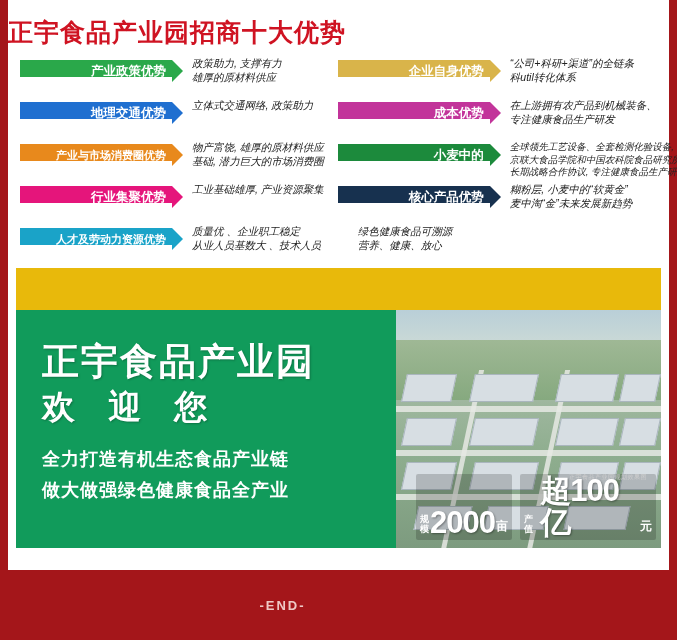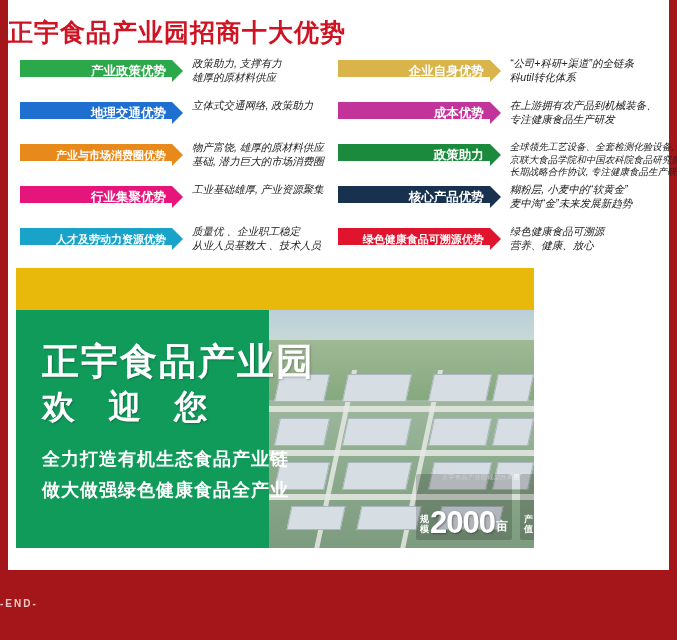--- a/index.html
+++ b/index.html
@@ -92,21 +92,21 @@
     padding-top: 1px;
   }
   .desc div { white-space: nowrap; font-style: italic; }
   .desc.tiny div { font-size: 9.5px; line-height: 12.5px; }
 
   
   .poster {
     position: absolute;
     left: 16px;
     top: 268px;
-    width: 518px;
+    width: 645px;
     height: 280px;
     background: #0f9b5a;
     overflow: hidden;
   }
   .poster-top {
     position: absolute;
     left: 0; top: 0;
     width: 100%;
     height: 42px;
     background: #e8b90b;
@@ -230,23 +230,23 @@
     top: 570px;
     width: 677px;
     height: 70px;
     background: #a4161a;
   }
   .end-text {
     position: absolute;
     left: 0;
     top: 598px;
     width: 565px;
-    text-align: left;
+    text-align: center;
     color: #efc9c5;
-    font-size: 10px;
+    font-size: 13px;
     letter-spacing: 2px;
     font-weight: bold;
   }
   .white-strip {
     position: absolute;
     left: 8px;
     top: 548px;
     width: 661px;
     height: 22px;
     background: #ffffff;
@@ -296,21 +296,21 @@
 
     <div class="adv-cell">
       <div class="tag small" style="--tagcolor:#e8891c;background:#e8891c">产业与市场消费圈优势</div>
       <div class="desc">
         <div>物产富饶, 雄厚的原材料供应</div>
         <div>基础, 潜力巨大的市场消费圈</div>
       </div>
     </div>
 
     <div class="adv-cell">
-      <div class="tag" style="--tagcolor:#1c8a3c;background:#1c8a3c">政策助力</div>
+      <div class="tag" style="--tagcolor:#1c8a3c;background:#1c8a3c">小麦中的</div>
       <div class="desc tiny">
         <div>全球领先工艺设备、全套检测化验设备, 与北</div>
         <div>京联大食品学院和中国农科院食品研究所composite进行</div>
         <div>长期战略合作协议, 专注健康食品生产研发</div>
       </div>
     </div>
 
     <div class="adv-cell">
       <div class="tag" style="--tagcolor:#e5157b;background:#e5157b">行业集聚优势</div>
       <div class="desc">
@@ -328,21 +328,20 @@
 
     <div class="adv-cell">
       <div class="tag small" style="--tagcolor:#1aa3c8;background:#1aa3c8">人才及劳动力资源优势</div>
       <div class="desc">
         <div>质量优 、企业职工稳定</div>
         <div>从业人员基数大 、技术人员</div>
       </div>
     </div>
 
     <div class="adv-cell">
-      <div class="tag small" style="--tagcolor:#e0152d;background:#e0152d">绿色健康食品可溯源优势</div>
       <div class="desc">
         <div>绿色健康食品可溯源</div>
         <div>营养、健康、放心</div>
       </div>
     </div>
 
   </div>
 
   <div class="poster">
     <div class="poster-top"></div>

